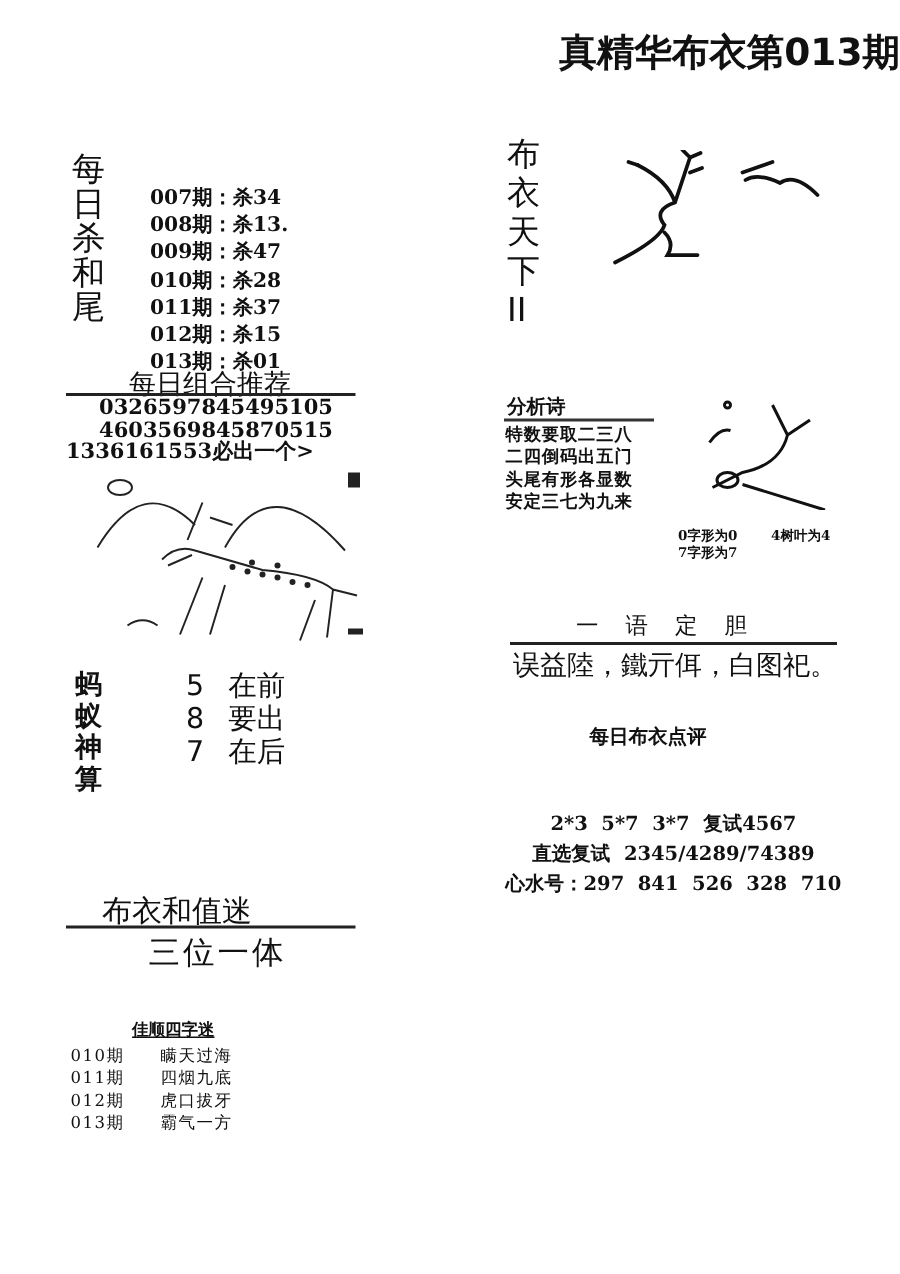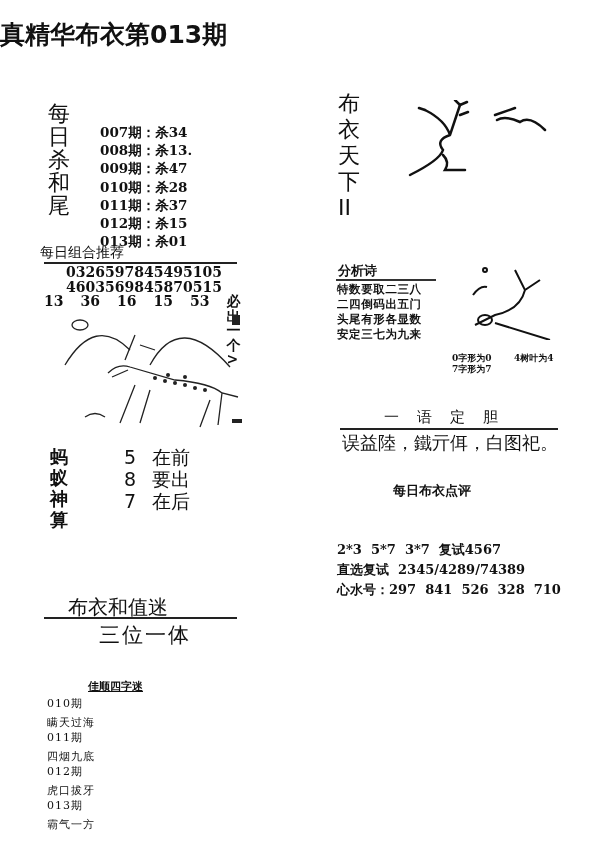--- a/index.html
+++ b/index.html
@@ -1,49 +1,49 @@
 <!DOCTYPE html>
 <html><head>
 <meta charset="utf-8">
 <style>
   html, body { margin:0; padding:0; }
   body { width:600px; height:849px; background:#ffffff; position:relative; overflow:hidden;
          font-family:"DejaVu Serif", serif; color:#111; }
   .abs { position:absolute; }
-  .title { left:0; width:600px; top:18px; text-align:left; font-family:"DejaVu Sans", sans-serif;
+  .title { left:0; width:600px; top:18px; text-align:right; font-family:"DejaVu Sans", sans-serif;
            font-weight:bold; font-size:25px; letter-spacing:0px; }
   .vert { display:flex; flex-direction:column; line-height:1; }
   .kill-side { left:48px; top:103px; font-size:22px; font-family:"DejaVu Sans", sans-serif; }
   .kill-side span { height:23px; display:block; }
   .kill-list { left:100px; top:91px; font-size:13.5px; font-weight:bold; line-height:18.2px;margin-top:32px; }
-  .combo-title { left:40px; top:244px; width:200px; text-align:left; font-size:14px; }
+  .combo-title { left:40px; top:244px; width:200px; text-align:center; font-size:18px; }
   .combo-line { left:44px; top:262px; width:193px; height:2px; background:#222; }
   .combo-grid { left:44px; top:265px; font-size:14px; font-weight:bold; line-height:14.5px; width:200px; }
   .combo-grid .row { display:flex; justify-content:center; }
   .ant-side { left:50px; top:448px; font-size:18px; font-weight:bold; font-family:"DejaVu Sans", sans-serif; }
   .ant-side span { display:block; height:21px; }
   .ant-list { left:124px; top:446px; font-size:19px; line-height:22px; font-family:"DejaVu Sans", sans-serif; }
   .ant-list .row { display:flex; gap:16px; }
   .hezhi-title { left:68px; top:594px; font-size:20px; font-family:"DejaVu Sans", sans-serif; }
   .hezhi-line { left:44px; top:617px; width:193px; height:2px; background:#222; }
   .hezhi-sub { left:80px; top:621px; font-size:21px; font-family:"DejaVu Sans", sans-serif; letter-spacing:2px;margin-left:19px; }
   .four-title { left:88px; top:679px; font-size:11px; font-weight:bold; text-decoration:underline; }
   .four-list { left:47px; top:696px; font-size:11px; line-height:15px; letter-spacing:1px; }
-  .four-list .row { display:flex; gap:4px;flex-direction:column; }
+  .four-list .row { display:flex; gap:24px; }
   .buyi-side { left:338px; top:93px; font-size:22px; font-family:"DejaVu Sans", sans-serif; }
   .buyi-side span { display:block; height:26px; }
   .poem-title { left:338px; top:262px; width:100px; text-align:left; font-size:13px; font-weight:bold; }
   .poem-line { left:336px; top:279px; width:100px; height:2px; background:#333; }
   .poem-body { left:337px; top:282px; font-size:11.5px; line-height:15px; letter-spacing:0.6px; font-weight:bold; }
   .hint { font-size:9px; font-weight:bold; line-height:11px; }
   .yiyu-title { left:340px; top:408px; width:220px; text-align:center; font-size:15px; letter-spacing:18px; }
   .yiyu-line { left:340px; top:428px; width:218px; height:2px; background:#222; }
   .yiyu-text { left:342px; top:431px; font-size:18px; font-family:"DejaVu Sans", sans-serif; }
   .dianping { left:393px; top:482px; font-size:13px; font-weight:bold; }
-  .tips { left:337px; top:540px; font-size:13px; font-weight:bold; line-height:20px; }
+  .tips { left:337px; top:540px; font-size:13px; font-weight:bold; line-height:20px;text-align:center; }
   svg path, svg ellipse, svg circle, svg line { vector-effect:non-scaling-stroke; }
 </style>
 </head>
 <body>
 
 <div class="abs title">真精华布衣第013期</div>
 
 <div class="abs vert kill-side">
   <span>每</span>
   <span>日</span>
@@ -77,21 +77,21 @@
   <div class="row">
     <span>46</span>
       <span>03</span>
       <span>56</span>
       <span>98</span>
       <span>45</span>
       <span>87</span>
       <span>05</span>
       <span>15</span>
   </div>
-  <div class="row" style="justify-content:flex-start;gap:17px;">
+  <div class="row" style="justify-content:flex-start;gap:0;">
     <span>13</span>
       <span>36</span>
       <span>16</span>
       <span>15</span>
       <span>53</span>
       <span>必出一个&gt;</span>
   </div>
 </div>
 
 <svg class="abs" style="left:40px;top:305px" width="210" height="125" viewBox="0 0 210 125">

